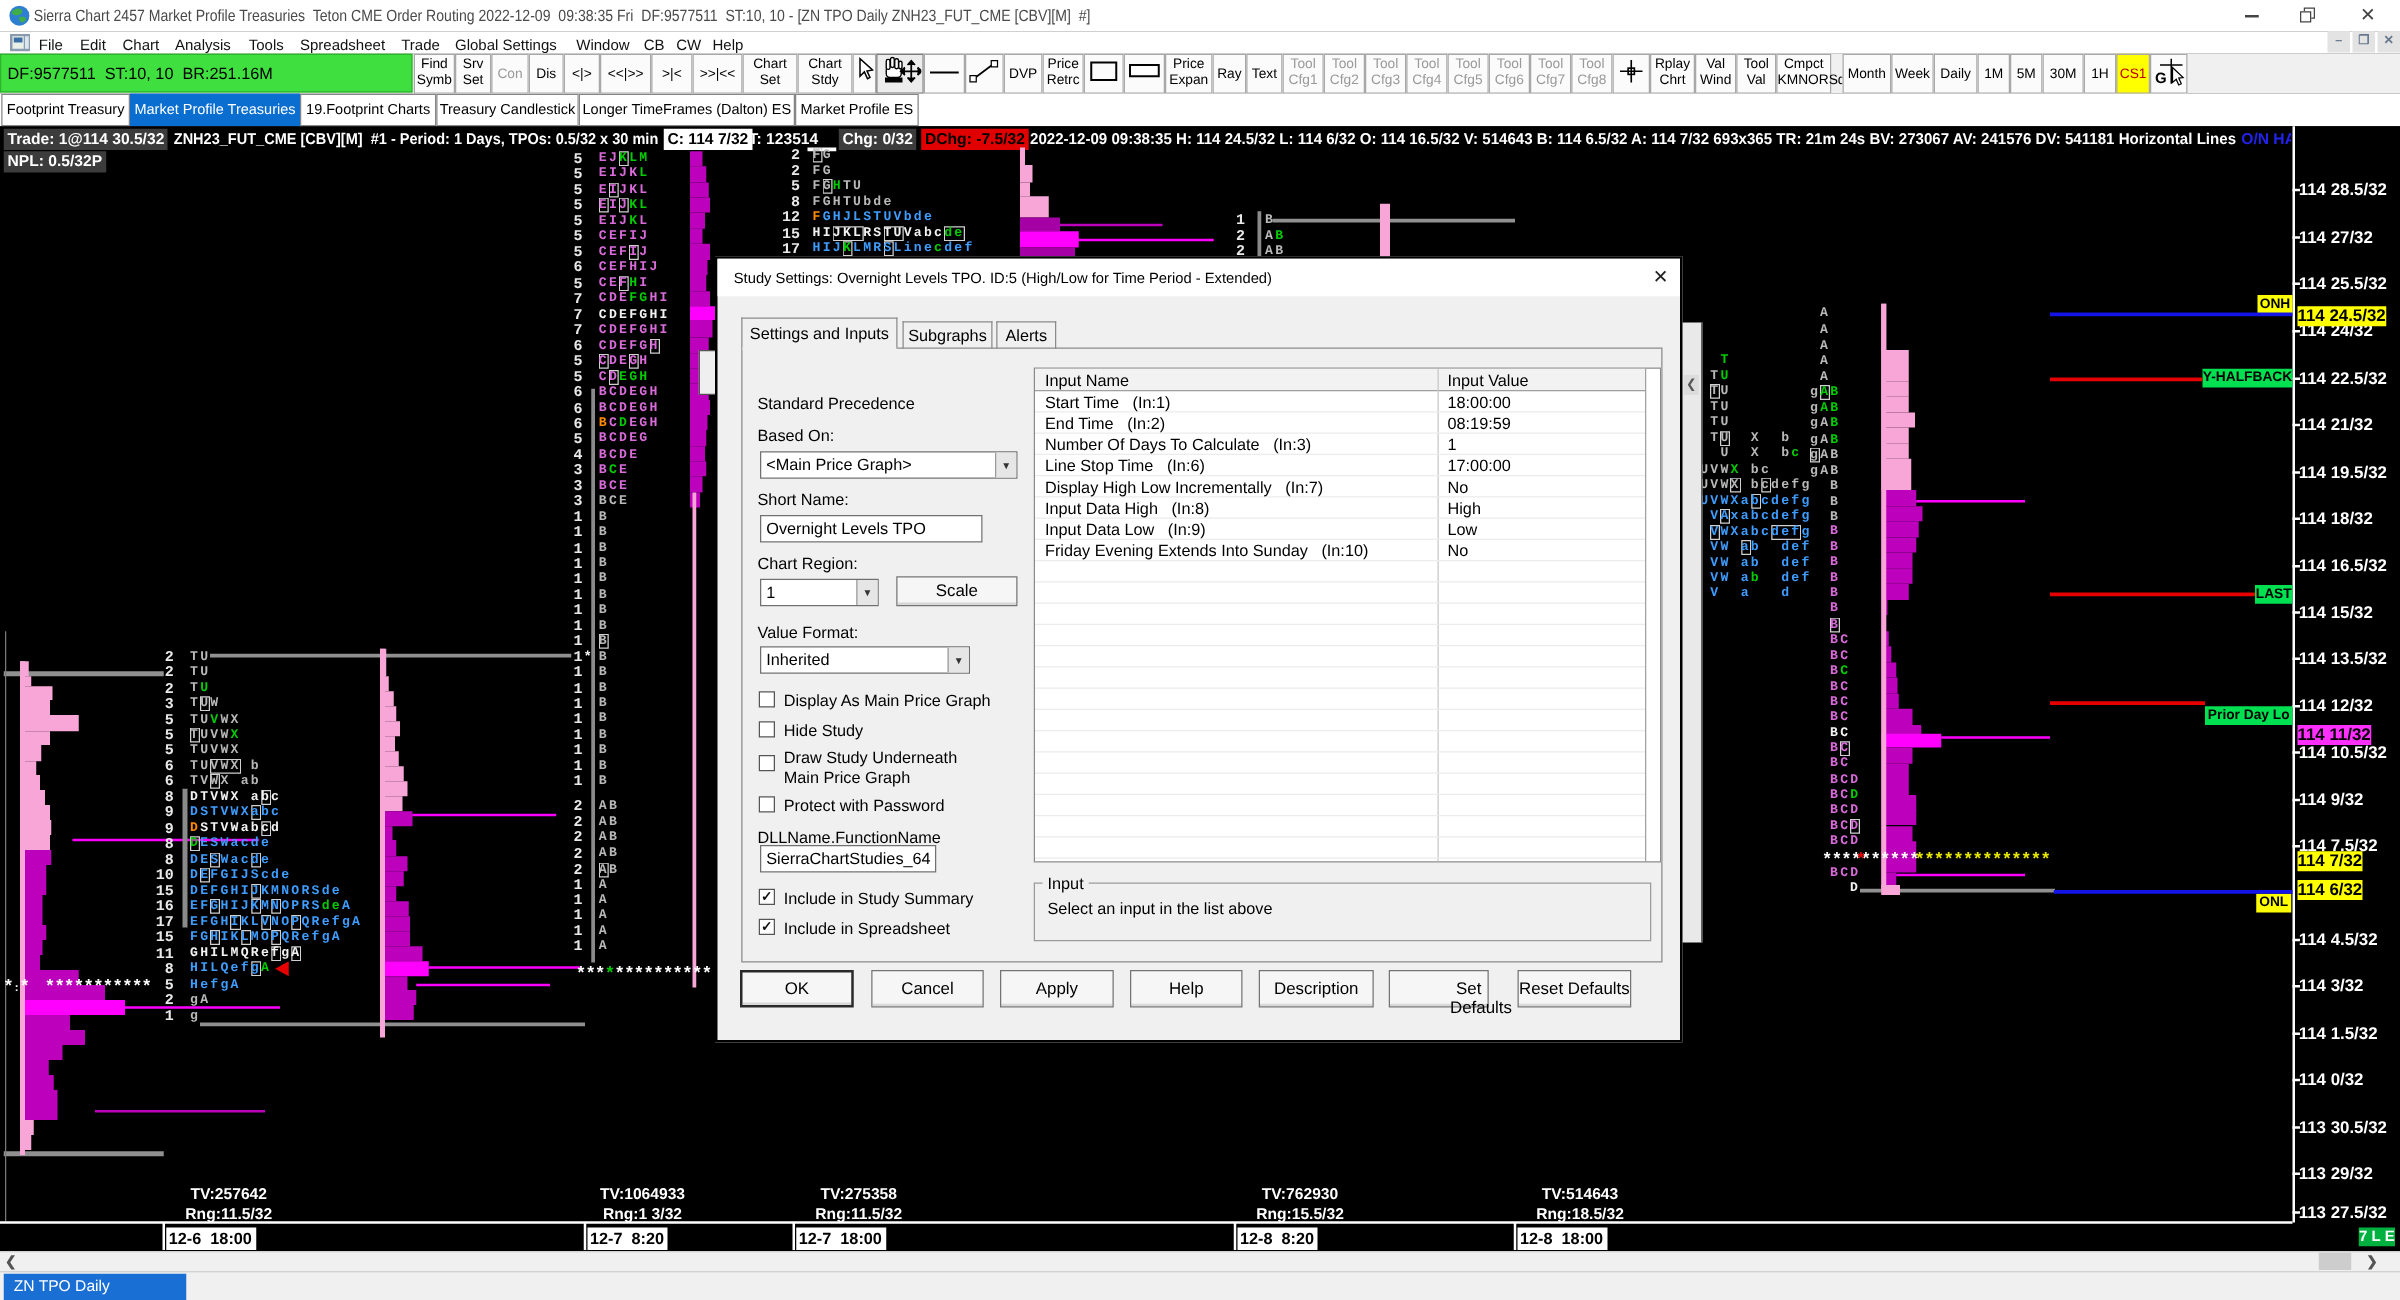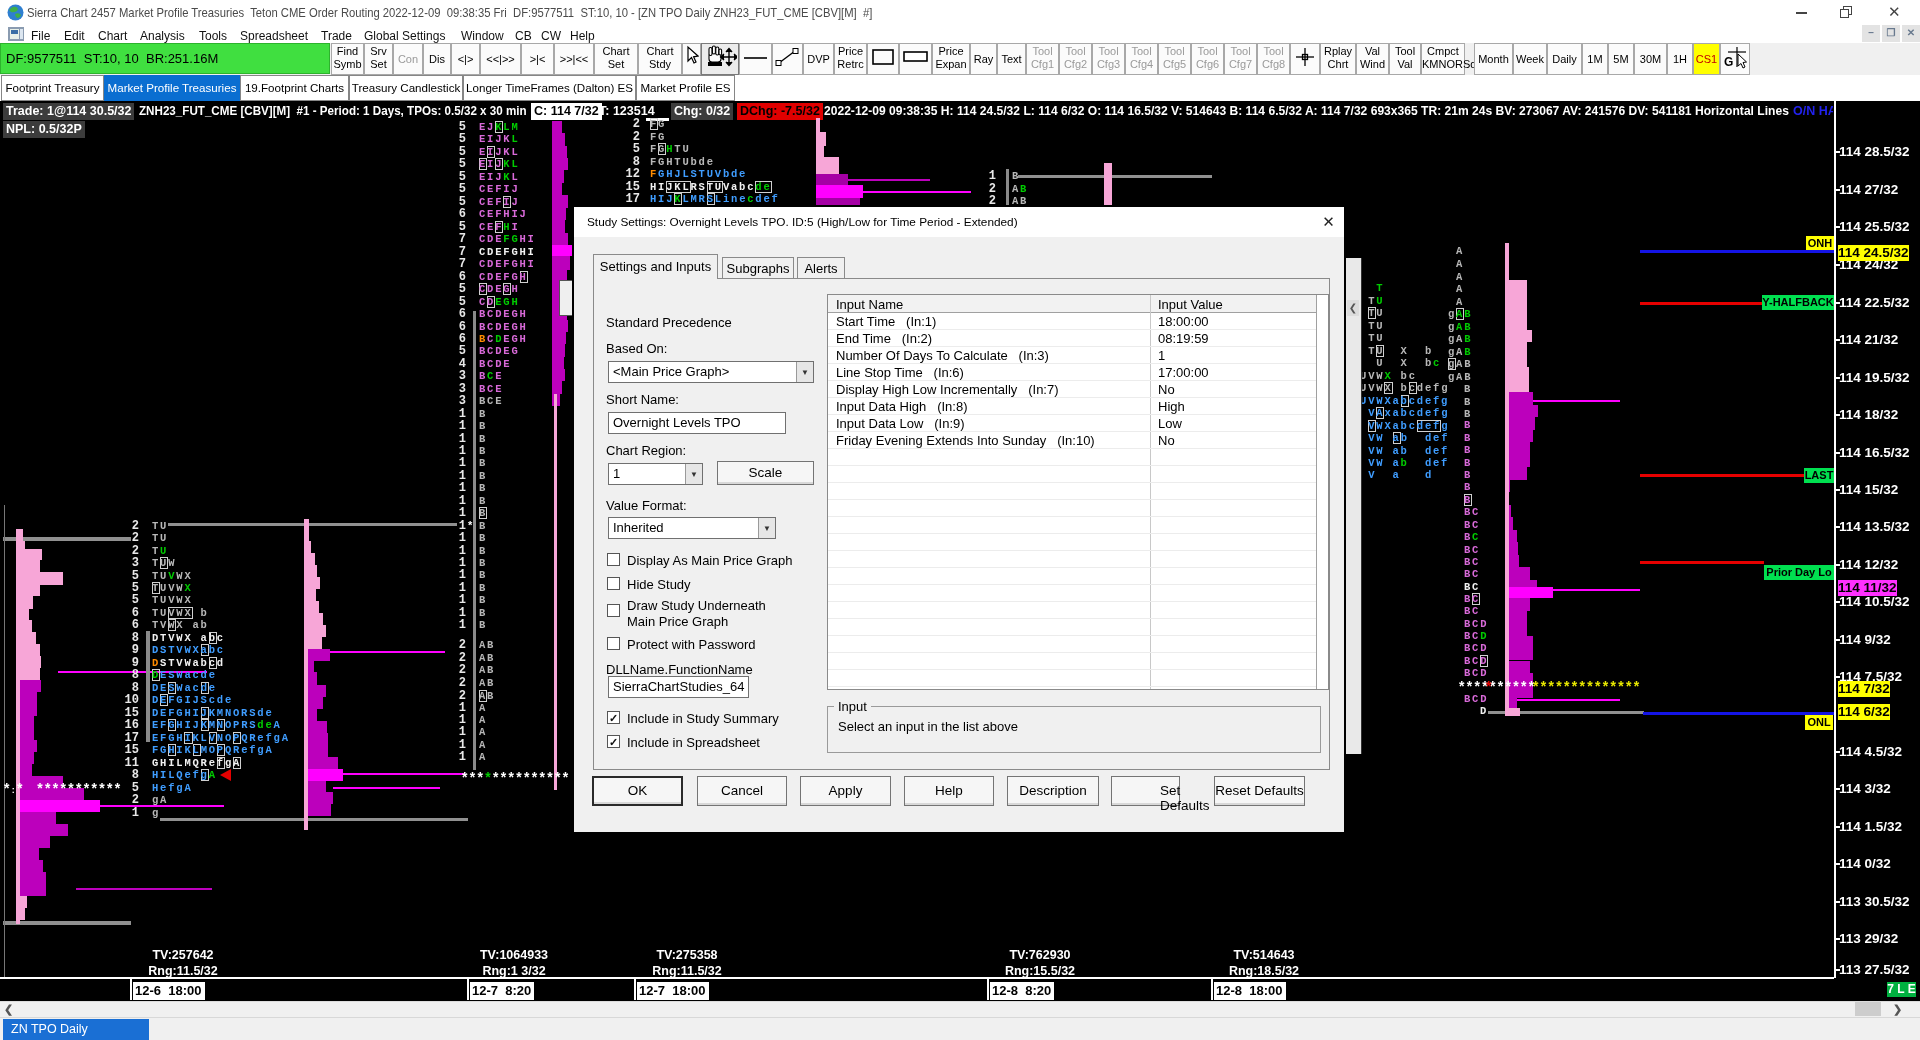--- a/index.html
+++ b/index.html
@@ -763,20 +763,20 @@
 <div class="abs" style="left:828px;top:669px;width:488px;height:1px;background:#ececec"></div>
 <div class="abs" style="left:828px;top:686px;width:488px;height:1px;background:#ececec"></div>
 <div class="abs" style="left:827px;top:706px;width:494px;height:47px;border:1px solid #9a9a9a"></div>
 <div class="dlabel" style="left:834px;top:699px;background:#f0f0f0;padding:0 4px">Input</div>
 <div class="dlabel" style="left:838px;top:719px">Select an input in the list above</div>
 <div class="dbtn" style="left:592px;top:776px;width:91px;border:2px solid #2a2a2a;padding-top:5px;">OK</div>
 <div class="dbtn" style="left:697px;top:776px;width:90px;">Cancel</div>
 <div class="dbtn" style="left:800px;top:776px;width:91px;">Apply</div>
 <div class="dbtn" style="left:904px;top:776px;width:90px;">Help</div>
 <div class="dbtn" style="left:1007px;top:776px;width:92px;">Description</div>
-<div class="dbtn" style="left:1111px;top:776px;width:69px;padding-left:48px;">Set Defaults</div>
+<div class="dbtn" style="left:1111px;top:776px;width:80px;padding-left:48px;">Set Defaults</div>
 <div class="dbtn" style="left:1214px;top:776px;width:91px;">Reset Defaults</div>
 <div class="abs" id="hscroll"></div>
 <div class="abs" style="left:4px;top:1003px;width:12px;height:12px;color:#555;font-size:11px;font-weight:bold">❮</div>
 <div class="abs" style="left:1855px;top:1002px;width:26px;height:14px;background:#cdcdcd"></div>
 <div class="abs" style="left:1893px;top:1003px;width:12px;height:12px;color:#555;font-size:11px;font-weight:bold">❯</div>
 <div class="abs" id="statusbar"></div>
 <div class="abs" id="zntab">ZN TPO Daily</div>
 </div>
 </body></html>

